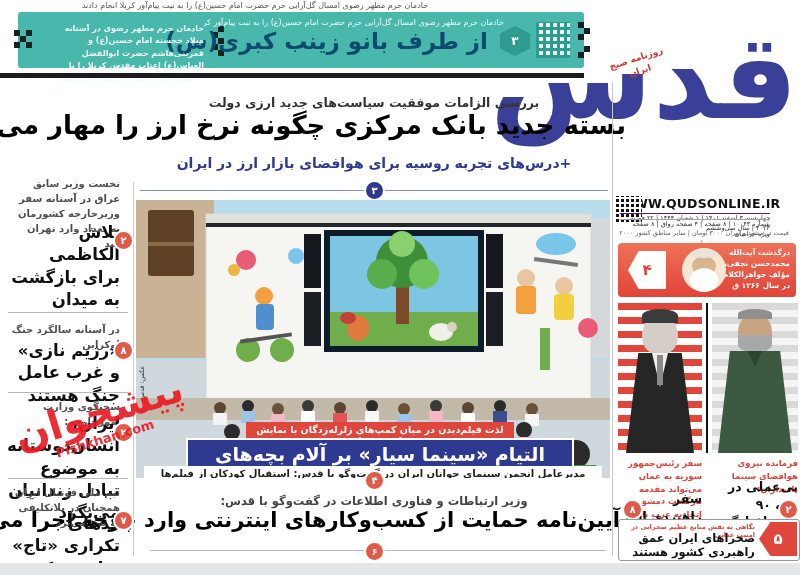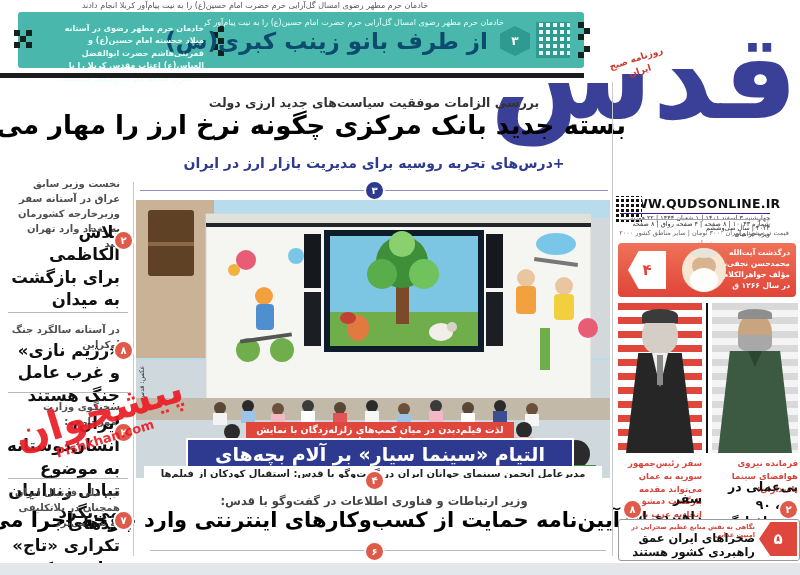--- a/index.html
+++ b/index.html
@@ -80,21 +80,21 @@
          direction:ltr;text-align:left;letter-spacing:.2px;">WWW.QUDSONLINE.IR</div>
     <div class="abs" style="right:158px;top:196px;width:28px;height:28px;background:#111;
          background-image:repeating-linear-gradient(0deg,#fff 0 2px,transparent 2px 5px),repeating-linear-gradient(90deg,#fff 0 2px,transparent 2px 5px);"></div>
     <div class="abs tiny rtl right" style="right:30px;top:213px;width:150px;border-top:1px solid #4c1d95;">چهارشنبه ۳ اسفند ۱۴۰۱ | ۱ شعبان ۱۴۴۴ | ۲۲ فوریه ۲۰۲۳ | سال سی‌وششم</div>
     <div class="abs tiny rtl right" style="right:30px;top:219px;width:150px;border-top:1px solid #a3a3a3;">شماره ۱۰۰۴۳ | ۸ صفحه | ۴ صفحه رواق | ۸ صفحه ویژه خراسان</div>
     <div class="abs tiny rtl center" style="right:10px;top:229px;width:172px;color:#666;">قیمت در مشهد و تهران ۳۰۰۰ تومان | سایر مناطق کشور ۲۰۰۰ تومان</div>
   </div>
 
   <div class="abs rtl center kick" style="left:140px;top:94px;width:468px;font-size:12.5px;color:#333;">بررسی الزامات موفقیت سیاست‌های جدید ارزی دولت</div>
   <div class="abs rtl center" style="left:122px;top:110px;width:504px;font-size:26px;font-weight:900;color:#000;white-space:nowrap;">بسته جدید بانک مرکزی چگونه نرخ ارز را مهار می‌کند؟</div>
-  <div class="abs rtl center" style="left:140px;top:155px;width:468px;font-size:14px;font-weight:bold;color:#2e3a8f;">+درس‌های تجربه روسیه برای مدیریت بازار ارز در ایران</div>
+  <div class="abs rtl center" style="left:140px;top:155px;width:468px;font-size:14px;font-weight:bold;color:#2e3a8f;">+درس‌های تجربه روسیه برای هوافضای بازار ارز در ایران</div>
   <div class="abs" style="left:140px;top:190px;width:468px;height:1px;background:#8a93c4;"></div>
   <div class="abs pg blue" style="left:364px;top:180px;">۳</div>
 
   <div class="abs" style="left:136px;top:200px;width:474px;height:278px;overflow:hidden;background:#cfd8dd;">
     <svg width="474" height="278" viewBox="0 0 474 278">
       <rect width="474" height="160" fill="#b9dcec"></rect>
       <rect x="0" y="0" width="78" height="158" fill="#c9b295"></rect>
       <rect x="12" y="10" width="46" height="66" fill="#5f4126" rx="3"></rect>
       <rect x="12" y="42" width="46" height="4" fill="#8a6a45"></rect>
       <rect x="440" y="18" width="34" height="140" fill="#d3d8da"></rect>

